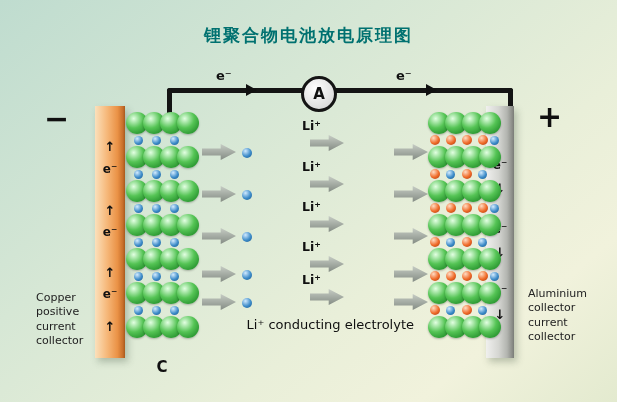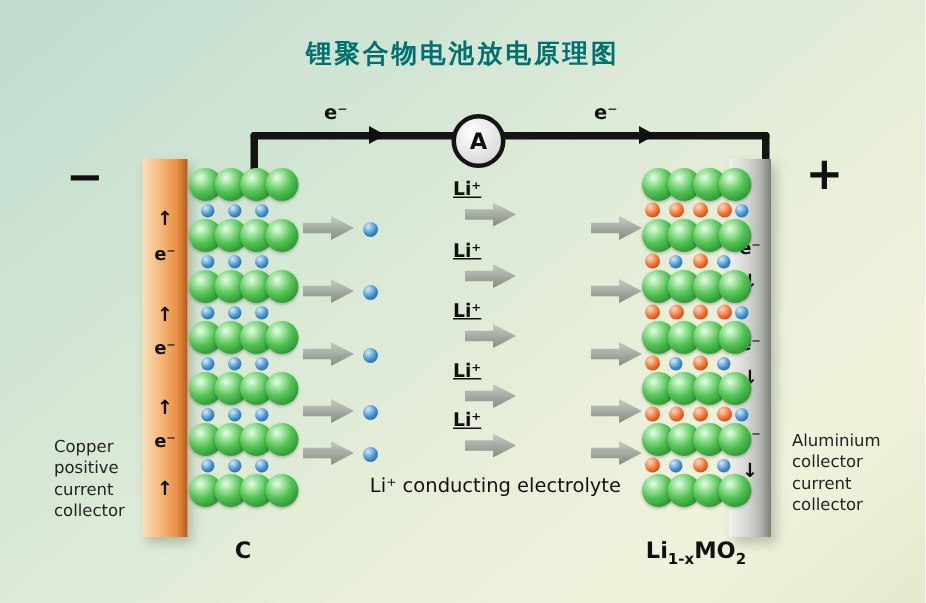--- a/index.html
+++ b/index.html
@@ -51,21 +51,21 @@
     position:absolute;width:34px;height:16px;z-index:2;
     background:linear-gradient(180deg,#c6ccc4,#848c84);
     clip-path:polygon(0 28%,55% 28%,55% 0,100% 50%,55% 100%,55% 72%,0 72%);
     filter:drop-shadow(1px 1px 1px rgba(0,0,0,.25));
   }
   .iondot{
     position:absolute;width:10px;height:10px;border-radius:50%;z-index:2;
     background:radial-gradient(circle at 35% 30%,#cfe9ff,#3e8cc9 55%,#14568e);
   }
   .li-group{position:absolute;width:60px;height:38px;z-index:2;}
-  .li-group .li-label{position:absolute;left:6px;top:0;font-weight:bold;font-size:12.5px;color:#101010;text-decoration:underline;}
+  .li-group .li-label{position:absolute;left:6px;top:0;font-weight:bold;font-size:12.5px;color:#101010;}
   .li-group .garrow{left:14px;top:17px;}
   .caption{position:absolute;font-size:11px;color:#222;line-height:1.3;z-index:2;}
   .electrode-label{position:absolute;font-weight:bold;font-size:15px;color:#101010;text-align:center;z-index:2;}
   .electrode-label sub{font-size:10px;}
   .electrolyte-caption{
     position:absolute;left:224px;top:317px;width:190px;text-align:right;
     font-size:13px;color:#101010;z-index:2;
   }
 </style>
 </head>
@@ -244,23 +244,20 @@
   <div class="caption" style="left:528px;top:287px;">
     <div>Aluminium</div>
     <div>collector</div>
     <div>current</div>
     <div>collector</div>
   </div>
 
   <div class="electrolyte-caption">Li⁺ conducting electrolyte</div>
 
   <div class="electrode-label" style="left:126px;top:358px;width:72px;">C</div>
-  <div class="electrode-label" style="left:414px;top:358px;width:100px;">
-    <span>Li</span><sub>1-x</sub><span>MO</span><sub>2</sub>
-  </div>
 
 <div class="garrow" style="left: 202px; top: 144px;"></div>
     <div class="iondot" style="left: 242px; top: 148px;"></div>
     <div class="garrow" style="left: 202px; top: 186px;"></div>
     <div class="iondot" style="left: 242px; top: 190px;"></div>
     <div class="garrow" style="left: 202px; top: 228px;"></div>
     <div class="iondot" style="left: 242px; top: 232px;"></div>
     <div class="garrow" style="left: 202px; top: 266px;"></div>
     <div class="iondot" style="left: 242px; top: 270px;"></div>
     <div class="garrow" style="left: 202px; top: 294px;"></div>

